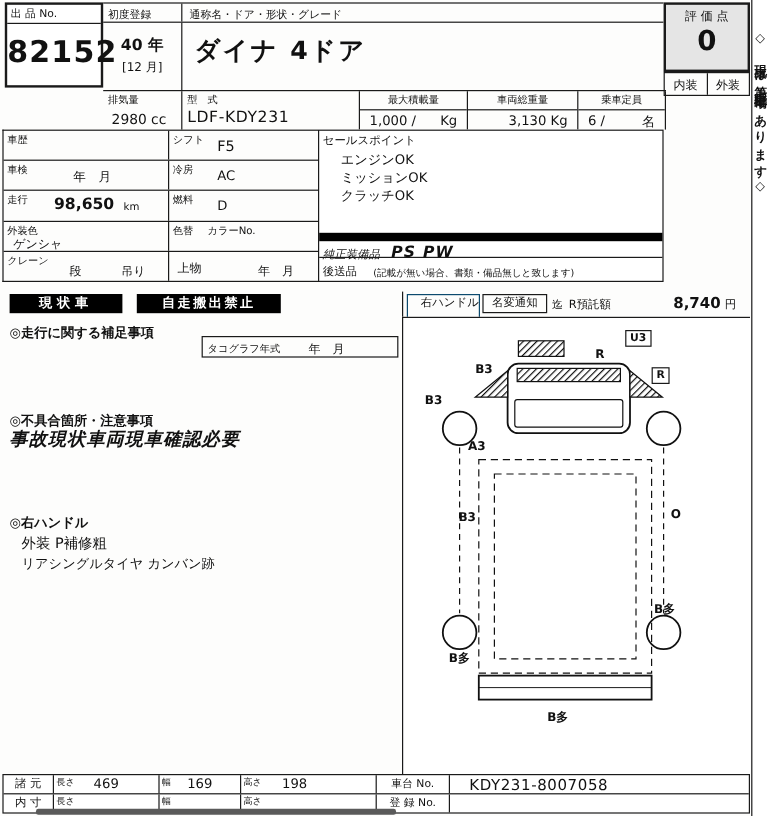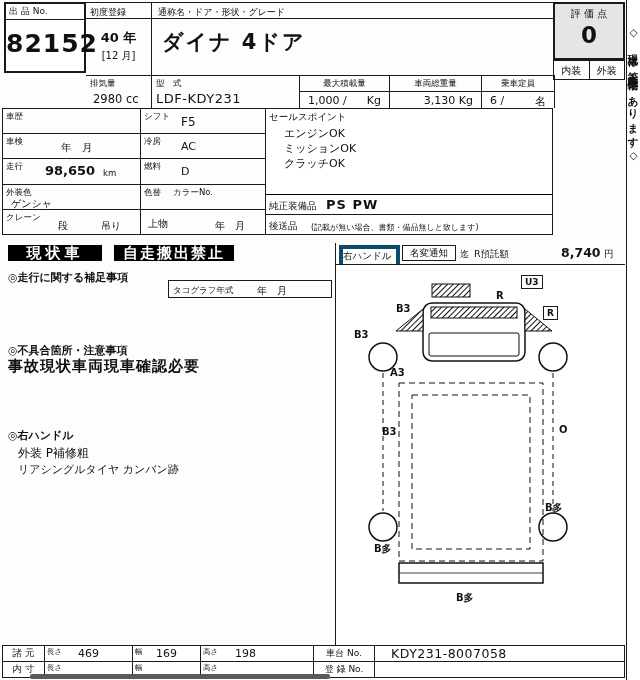--- a/index.html
+++ b/index.html
@@ -8,21 +8,21 @@
     position:relative; width:640px; height:680px; background:#fdfdfc;
     font-family:"DejaVu Sans","Liberation Sans",sans-serif; color:#111;
     overflow:hidden;
   }
   .abs { position:absolute; }
   .cl { position:absolute; left:3px; top:2px; font-size:8.5px; white-space:nowrap; }
   .dval { position:absolute; font-size:12px; white-space:nowrap; }
   .drow { flex:1; display:flex; border-bottom:1px solid #1a1a1a; }
   .drow:last-child { border-bottom:none; }
   .dcell { position:relative; height:100%; }
-  .badge { background:#000; color:#fff; font-size:15px; font-weight:bold;
+  .badge { background:#000; color:#fff; font-size:11px; font-weight:bold;
            text-align:center; height:16px; line-height:16px; letter-spacing:4px; }
   .mark { position:absolute; font-size:10px; font-weight:bold; white-space:nowrap; }
   .mark.boxed { border:1px solid #1a1a1a; background:#fff; padding:0 3px; font-size:9px; line-height:12px; }
   .frow { flex:1; display:flex; border-bottom:1px solid #1a1a1a; }
   .frow:last-child { border-bottom:none; }
   .fc { position:relative; border-right:1px solid #1a1a1a; display:flex; align-items:center; justify-content:center; }
   .fc:last-child { border-right:none; }
   .ftiny { position:absolute; left:2px; top:1px; font-size:7.5px; }
   .fval { font-size:11px; }
   .speccell { position:relative; border-right:1px solid #1a1a1a; }
@@ -148,50 +148,50 @@
 
   <div class="abs" style="left:265px;top:108px;width:288px;height:127px;border:1px solid #1a1a1a;display:flex;flex-direction:column;background:#fff;">
     <div style="position:relative;flex:1;">
       <span class="cl" style="font-size:9.5px;">セールスポイント</span>
       <div style="position:absolute;left:18px;top:17px;font-size:11px;line-height:15px;">
         <div>エンジンOK</div>
         <div>ミッションOK</div>
         <div>クラッチOK</div>
       </div>
     </div>
-    <div style="position:relative;height:20px;border-top:1px solid #000000;">
+    <div style="position:relative;height:20px;border-top:7px solid #000000;font-style:italic;">
       <span class="cl" style="top:5px;font-size:9.5px;">純正装備品</span>
       <span style="position:absolute;left:60px;top:2px;font-size:13px;font-weight:bold;letter-spacing:1px;">PS PW</span>
     </div>
     <div style="position:relative;height:20px;border-top:1px solid #1a1a1a;">
       <span class="cl" style="top:5px;font-size:9.5px;">後送品</span>
       <span style="position:absolute;left:45px;top:7px;font-size:8px;">(記載が無い場合、書類・備品無しと致します)</span>
     </div>
   </div>
 
   <div class="abs badge" style="left:8px;top:245px;width:94px;">現状車</div>
   <div class="abs badge" style="left:114px;top:245px;width:120px;letter-spacing:2px;">自走搬出禁止</div>
 
   <div class="abs" style="left:335px;top:243px;width:290px;height:21px;border-left:1px solid #1a1a1a;">
-    <span class="abs" style="left:3px;top:2px;width:61px;height:30px;border:4px solid #0c4a6e;font-size:9.5px;text-align:left;line-height:14px;">右ハンドル</span>
+    <span class="abs" style="left:3px;top:2px;width:61px;height:30px;border:1px solid #0c4a6e;font-size:9.5px;text-align:right;line-height:14px;">右ハンドル</span>
     <span class="abs" style="left:66px;top:2px;width:54px;height:16px;border:1px solid #1a1a1a;font-size:9.5px;text-align:center;line-height:14px;">名変通知</span>
     <span class="abs" style="left:124px;top:5px;font-size:9px;">迄</span>
     <span class="abs" style="left:138px;top:5px;font-size:9.5px;">R預託額</span>
     <span class="abs" style="left:225px;top:2px;font-size:12.5px;font-weight:bold;">8,740</span>
     <span class="abs" style="left:268px;top:5px;font-size:9.5px;">円</span>
   </div>
 
   <div class="abs" style="left:0;top:262px;width:335px;height:383px;">
     <div class="abs" style="left:8px;top:8px;font-size:11px;font-weight:bold;">◎走行に関する補足事項</div>
     <div class="abs" style="left:168px;top:18px;width:164px;height:18px;border:1px solid #1a1a1a;">
       <span style="position:absolute;left:4px;top:4px;font-size:8.5px;">タコグラフ年式</span>
       <span style="position:absolute;left:88px;top:3px;font-size:10px;">年　月</span>
     </div>
     <div class="abs" style="left:8px;top:81px;font-size:11px;font-weight:bold;">◎不具合箇所・注意事項</div>
-    <div class="abs" style="left:8px;top:95px;font-size:15px;font-weight:bold;letter-spacing:1px;">事故現状車両現車確認必要</div>
+    <div class="abs" style="left:8px;top:95px;font-size:15px;font-weight:bold;letter-spacing:1px;font-style:italic;">事故現状車両現車確認必要</div>
     <div class="abs" style="left:8px;top:166px;font-size:11px;font-weight:bold;">◎右ハンドル</div>
     <div class="abs" style="left:18px;top:183px;font-size:12px;">外装 P補修粗</div>
     <div class="abs" style="left:18px;top:200px;font-size:11px;">リアシングルタイヤ カンバン跡</div>
   </div>
 
   <div class="abs" style="left:335px;top:264px;width:290px;height:381px;border-left:1px solid #1a1a1a;border-top:1px solid #1a1a1a;background:#fff;">
     <svg width="290" height="381" viewBox="0 0 290 381" style="position:absolute;left:0;top:0;">
       <defs>
         <pattern id="hatch" patternUnits="userSpaceOnUse" width="4" height="4" patternTransform="rotate(45)">
           <rect width="4" height="4" fill="#fff"></rect>

